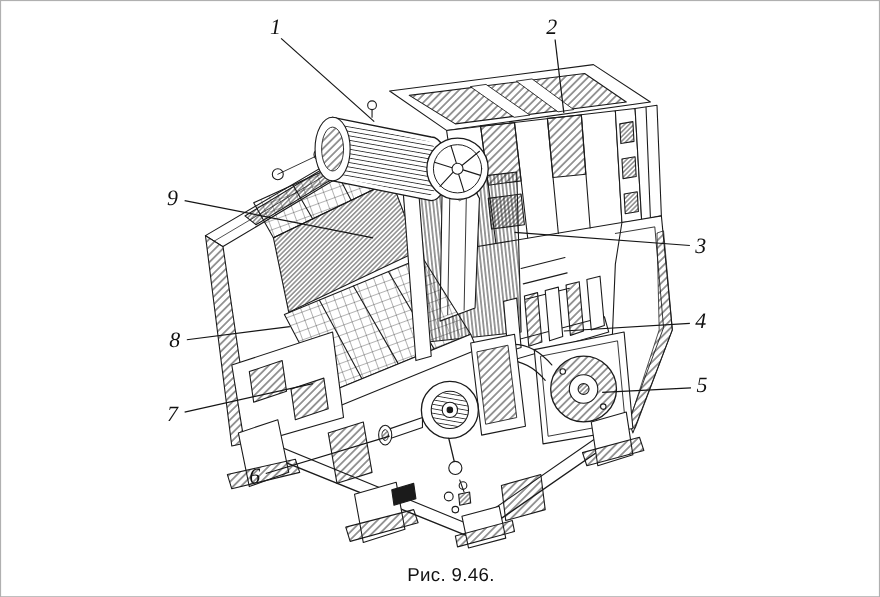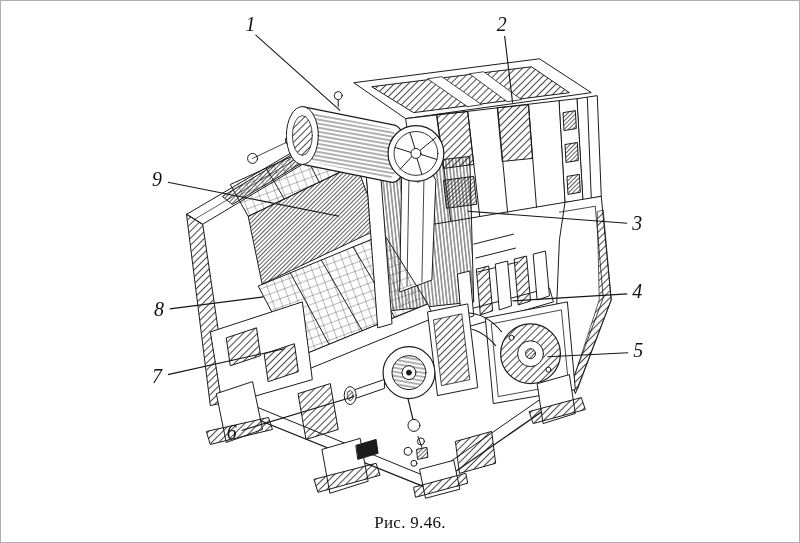--- a/index.html
+++ b/index.html
@@ -11,21 +11,21 @@
     border:1px solid #b0b0b0;
     margin:0 auto;
     overflow:hidden;
     font-family:"Liberation Serif", serif;
   }
   .layer{position:absolute;inset:0;width:100%;height:100%;}
   .caption{
     position:absolute;left:0;right:0;bottom:9px;
     text-align:center;
     font-size:17px;color:#111;
-    font-family:Liberation Serif, serif;
+    font-family:Liberation Sans, sans-serif;
     letter-spacing:0.3px;
     padding-left:20px;
   }
   .callout-num{
     font-family:"Liberation Serif", serif;
     font-style:italic;
     font-size:20px;
     fill:#111;
   }
   .leader{stroke:#151515;stroke-width:1.1;fill:none;}

